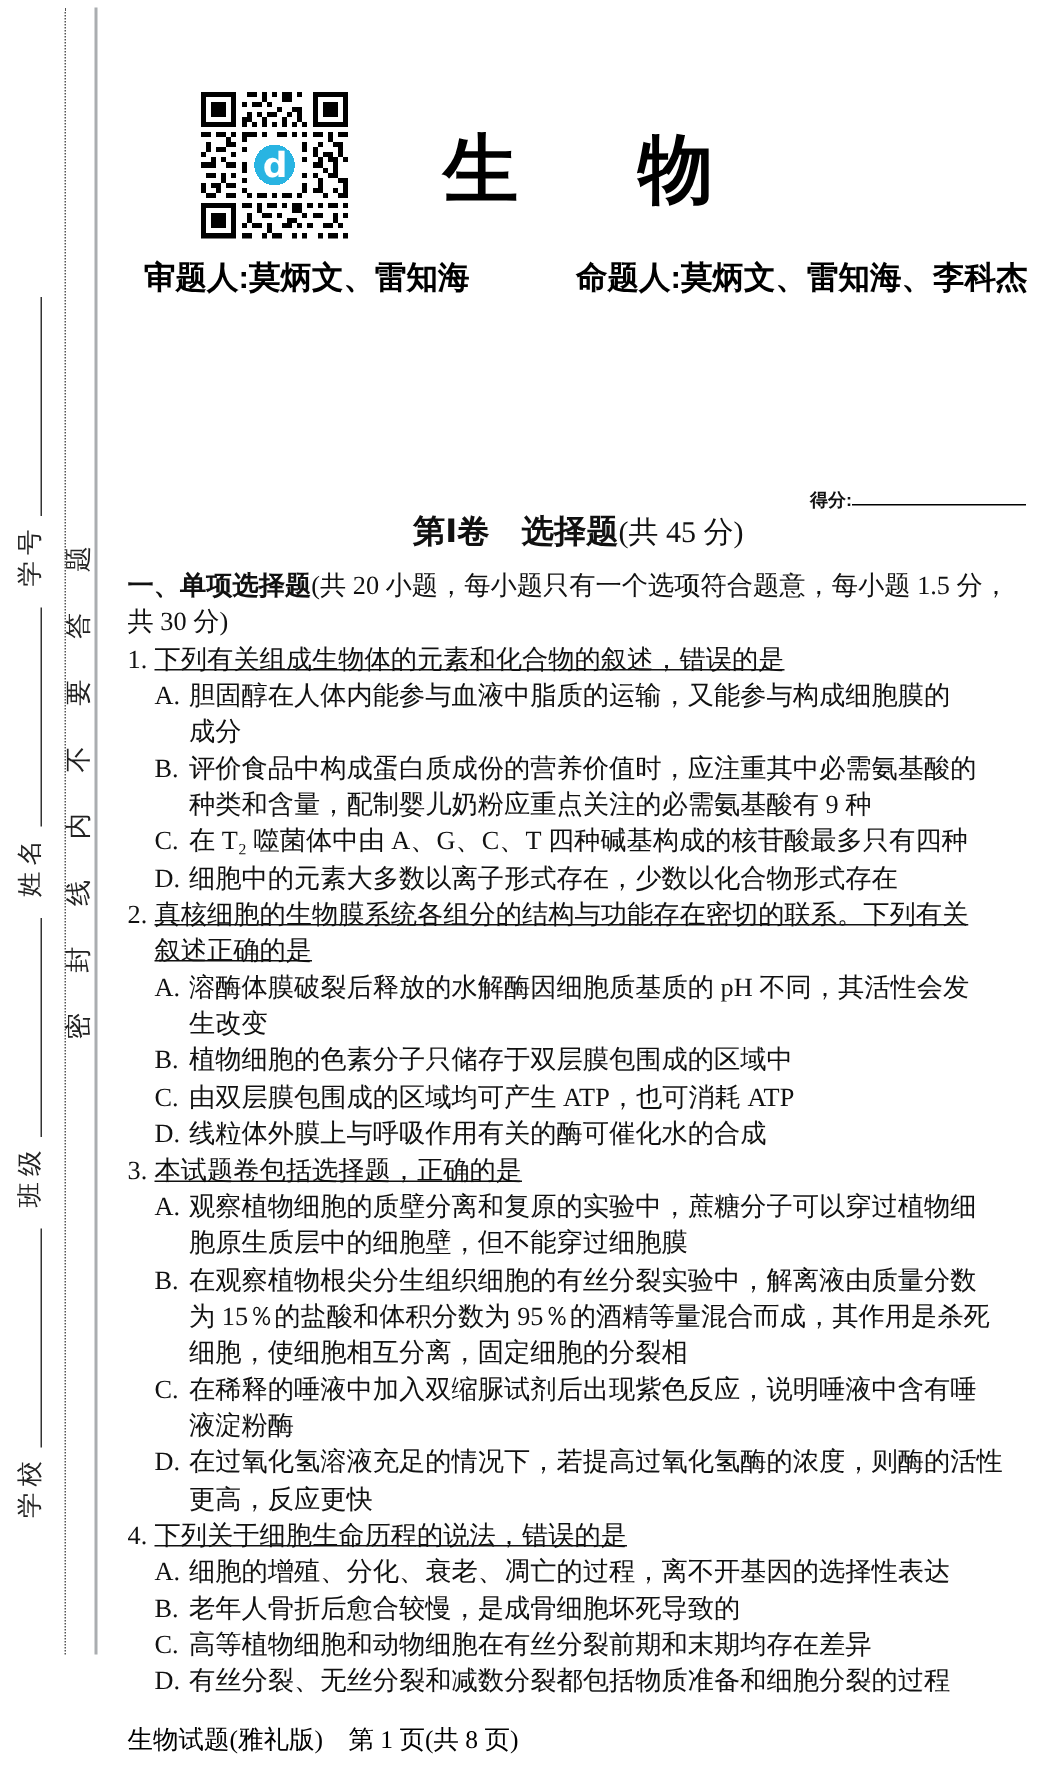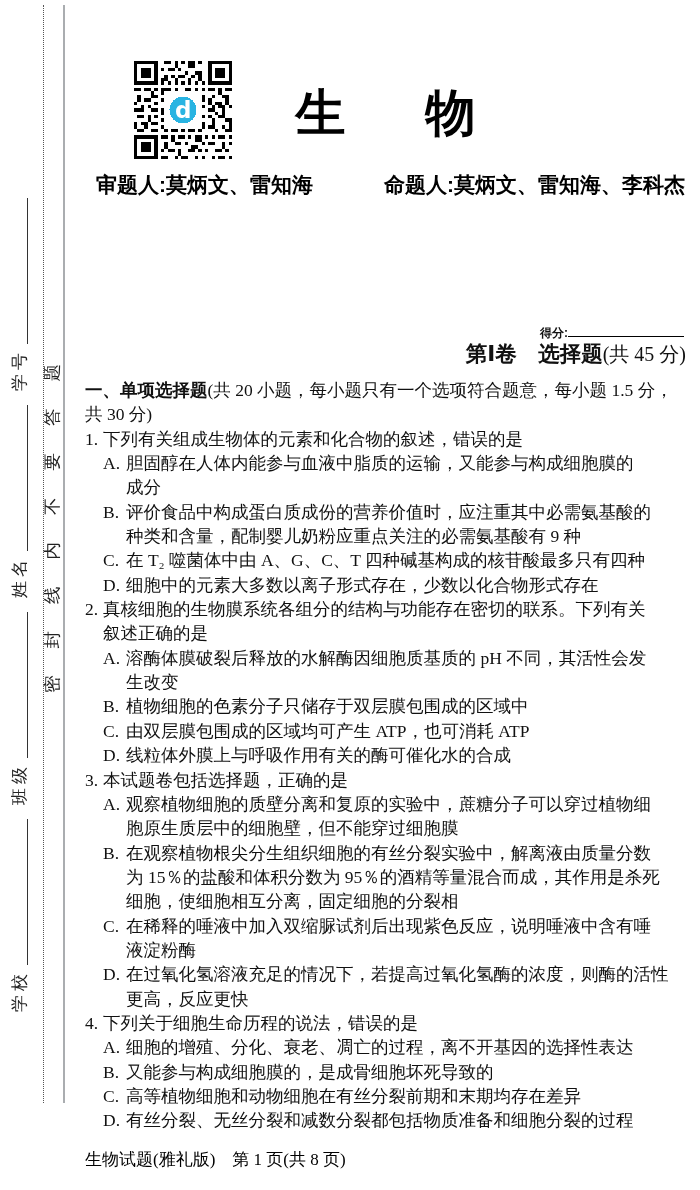--- a/index.html
+++ b/index.html
@@ -32,30 +32,30 @@
   .qr{position:absolute;left:134px;top:61px;width:98px;height:98px;}
   .subject{position:absolute;left:85px;top:80px;width:601px;text-align:center;
            font-weight:bold;font-size:50px;color:#000;}
   .subject span{letter-spacing:80px;margin-right:-80px;}
   .credits{position:absolute;left:96px;top:171px;width:589px;display:flex;justify-content:space-between;
            font-weight:bold;font-size:21px;color:#000;}
   .intro{position:absolute;left:85px;top:212px;width:601px;font-size:19px;line-height:40px;text-indent:2em;}
   .score{position:absolute;right:16px;top:294px;font-size:12px;margin-top:24px;}
   .score-label{font-weight:bold;}
   .score-line{display:inline-block;width:116px;height:18px;border-bottom:1.7px solid #000;}
-  .part-title{position:absolute;left:85px;top:339px;width:601px;text-align:right;font-size:21.5px;}
+  .part-title{position:absolute;left:85px;top:339px;width:601px;text-align:center;font-size:21.5px;}
   .part-title .pt-main{font-weight:bold;}
   .part-title .pt-note{font-size:20px;}
 
   
   .questions{position:absolute;left:85px;top:378px;width:601px;font-size:17.5px;line-height:24.35px;}
   .sec-title{font-weight:bold;font-family:"Liberation Sans","DejaVu Sans",sans-serif;font-size:17.5px;}
   .q-row{display:flex;}
   .q-num{width:18px;flex:none;}
-  .q-text{flex:1;}
+  .q-text{flex:1;text-decoration:underline;}
   .opt-row{display:flex;margin-left:18px;}
   .opt-label{width:23px;flex:none;}
   .opt-text{flex:1;}
 
   .page-footer{position:absolute;left:85px;top:1148px;width:601px;text-align:left;font-size:17px;color:#000;}
 </style>
 </head>
 <body>
 
 <div class="page">
@@ -320,21 +320,21 @@
     <div class="q-row">
       <span class="q-num">4.</span>
       <span class="q-text ml">下列关于细胞生命历程的说法，错误的是</span>
     </div>
     <div class="opt-row">
         <span class="opt-label">A.</span>
         <span class="opt-text ml">细胞的增殖、分化、衰老、凋亡的过程，离不开基因的选择性表达</span>
       </div>
     <div class="opt-row">
         <span class="opt-label">B.</span>
-        <span class="opt-text ml">又能参与构成细胞膜的，是成骨细胞坏死导致的</span>
+        <span class="opt-text ml">老年人骨折后愈合较慢，是成骨细胞坏死导致的</span>
       </div>
     <div class="opt-row">
         <span class="opt-label">C.</span>
         <span class="opt-text ml">高等植物细胞和动物细胞在有丝分裂前期和末期均存在差异</span>
       </div>
     <div class="opt-row">
         <span class="opt-label">D.</span>
         <span class="opt-text ml">有丝分裂、无丝分裂和减数分裂都包括物质准备和细胞分裂的过程</span>
       </div>
 

